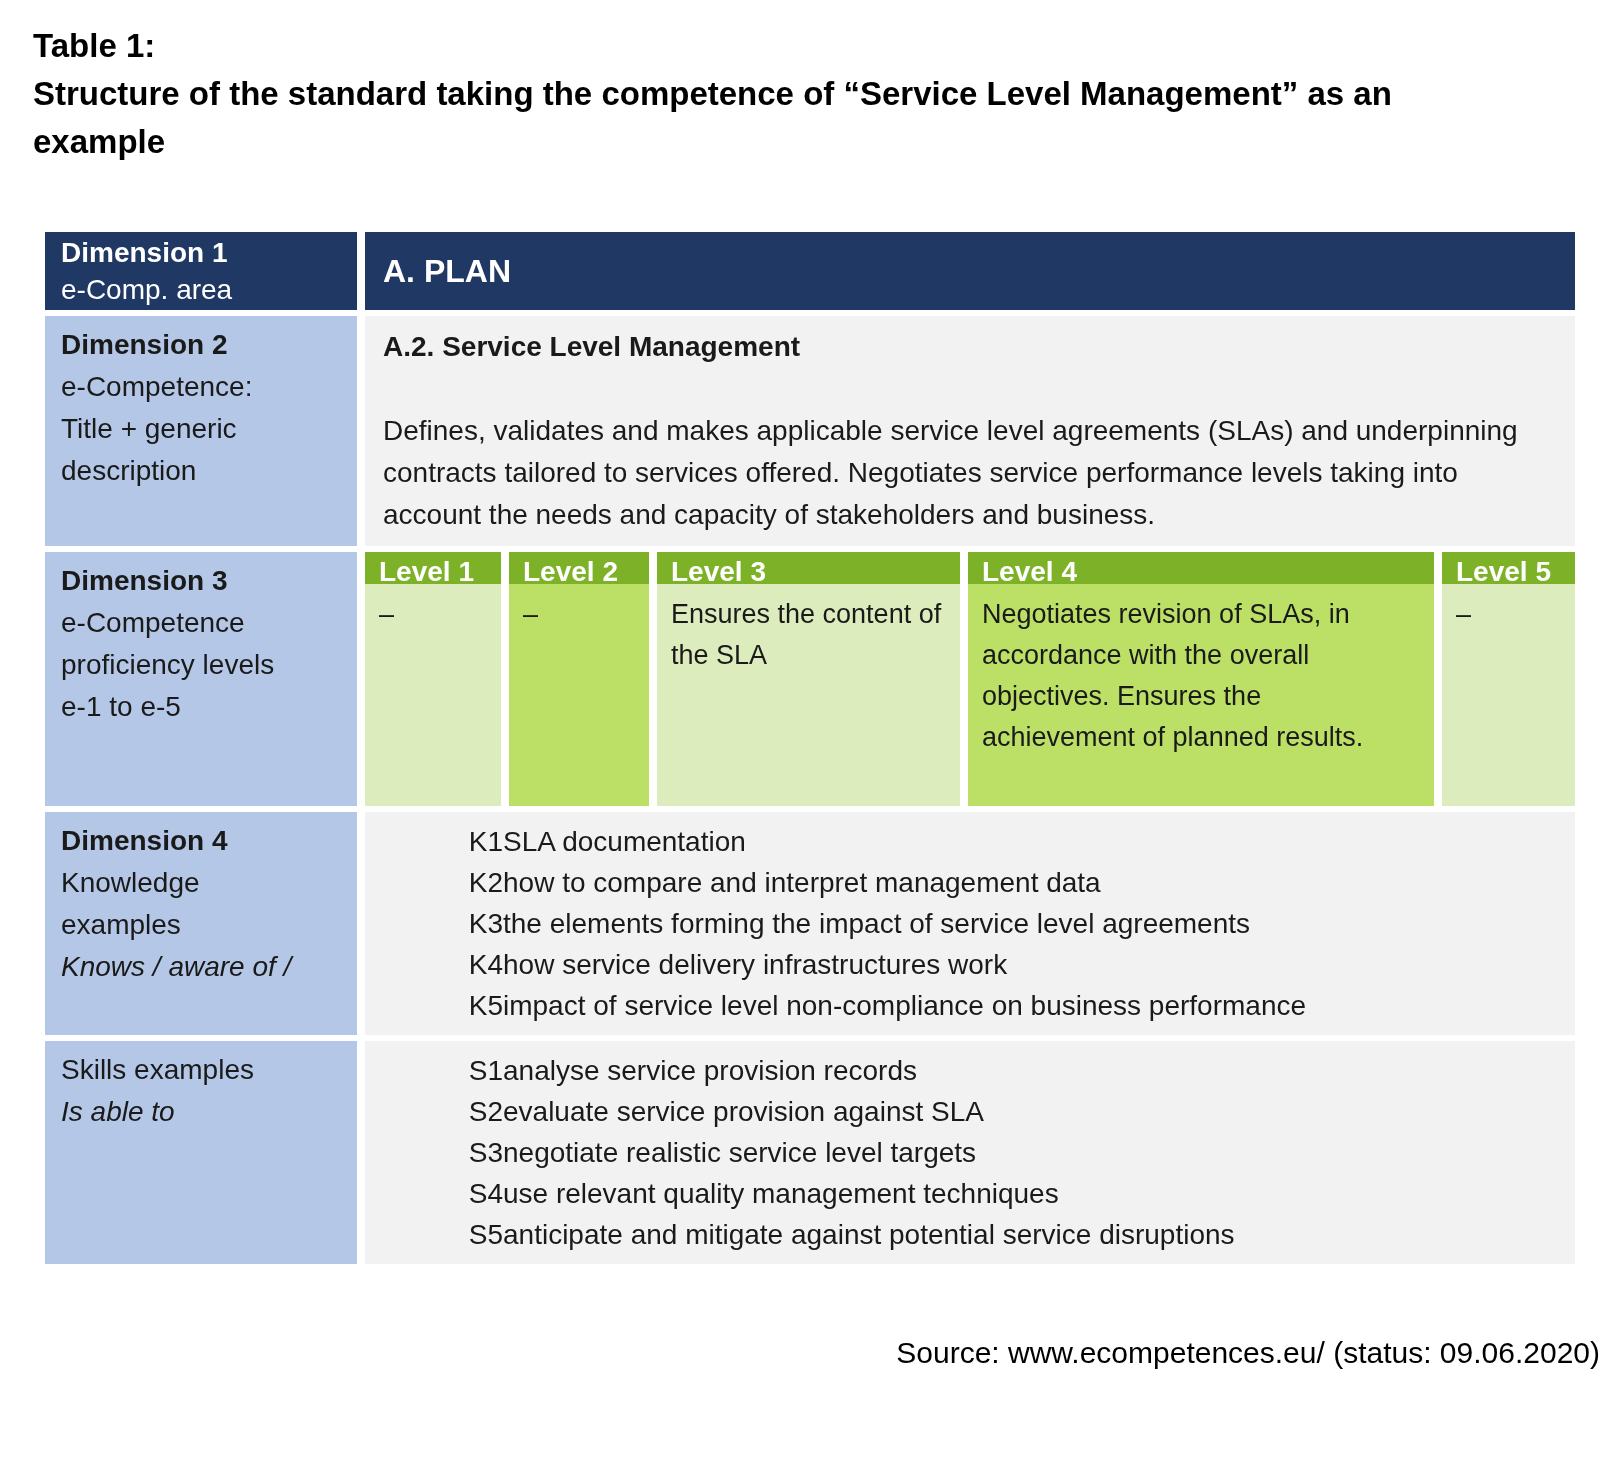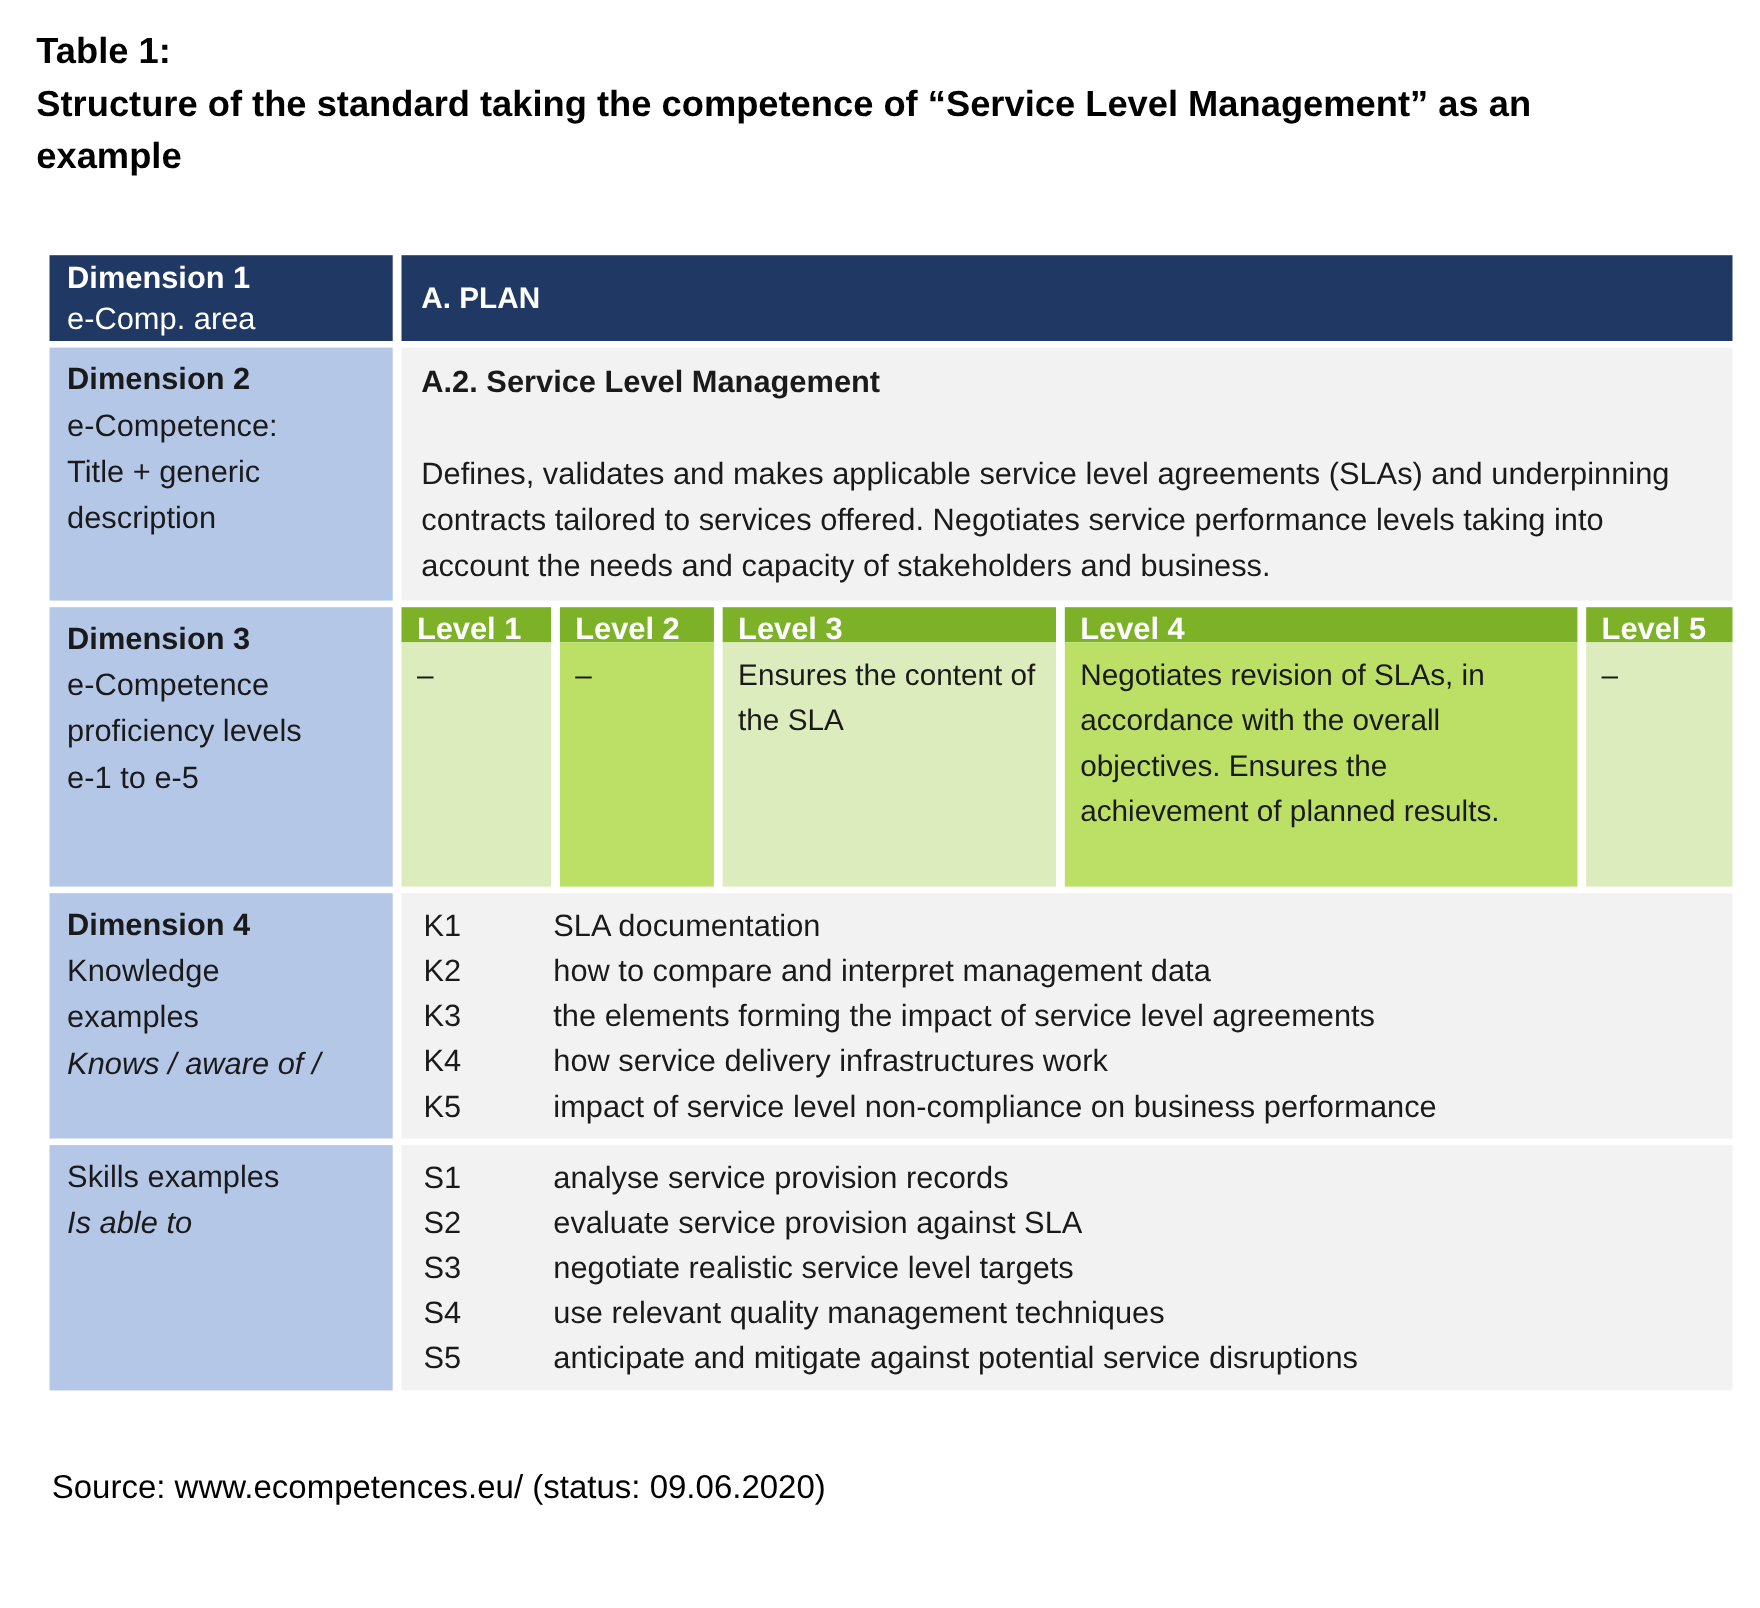--- a/index.html
+++ b/index.html
@@ -37,21 +37,21 @@
   .cell-content { flex: 1 1 auto; }
   .navy { background: var(--navy, #1f3864); color: #ffffff; }
   .lightblue { background: var(--light-blue, #b4c7e7); }
   .graybg { background: var(--content-bg, #f2f2f2); }
   .bold { font-weight: bold; }
   .italic { font-style: italic; }
   .r1 { height: 78px; }
   .r1 .cell-left { padding-top: 2px; line-height: 37px; }
   .r1 .cell-content {
     display: flex; align-items: center;
-    padding: 0 18px; font-size: 27px; font-weight: bold;
+    padding: 0 18px; font-size: 32px; font-weight: bold;
   }
   .r2 { min-height: 224px; }
   .r2 .cell-content { padding: 10px 18px; font-size: 28px; line-height: 42px; }
   .r2 .competence-title { font-weight: bold; margin-bottom: 42px; }
   .r2 .competence-desc { max-width: 1165px; }
   .r3 { min-height: 254px; }
   .levels { flex: 1 1 auto; display: flex; gap: 8px; }
   .lvl { display: flex; flex-direction: column; }
   .lvl-head {
     height: 32px; flex: none;
@@ -65,26 +65,27 @@
   .shade-medium { background: var(--green-medium, #bcdf66); }
   .w-l1 { width: 136px; flex: none; }
   .w-l2 { width: 140px; flex: none; }
   .w-l3 { width: 303px; flex: none; }
   .w-l4 { width: 466px; flex: none; }
   .w-l5 { flex: 1 1 auto; }
   .r4 { min-height: 206px; }
   .r5 { min-height: 212px; }
   .items-cell { padding: 9px 18px 9px 20px; font-size: 28px; line-height: 41px; }
   .item-row { display: flex; }
-  .item-code { width: 118px; flex: none; }
+  .item-code { width: 118px; flex: none; text-align: right; }
   .item-text { flex: 1 1 auto; }
   .source-note {
-    margin: 72px 0 0 47px;
+    margin: 72px 0 0 33px;
     font-size: 30px;
     color: #000000;
+    text-align: right;
   }
 </style>
 </head>
 <body>
 
 <div class="doc-title">
   <div>Table 1:</div>
   <div>Structure of the standard taking the competence of “Service Level Management” as an</div>
   <div>example</div>
 </div>

